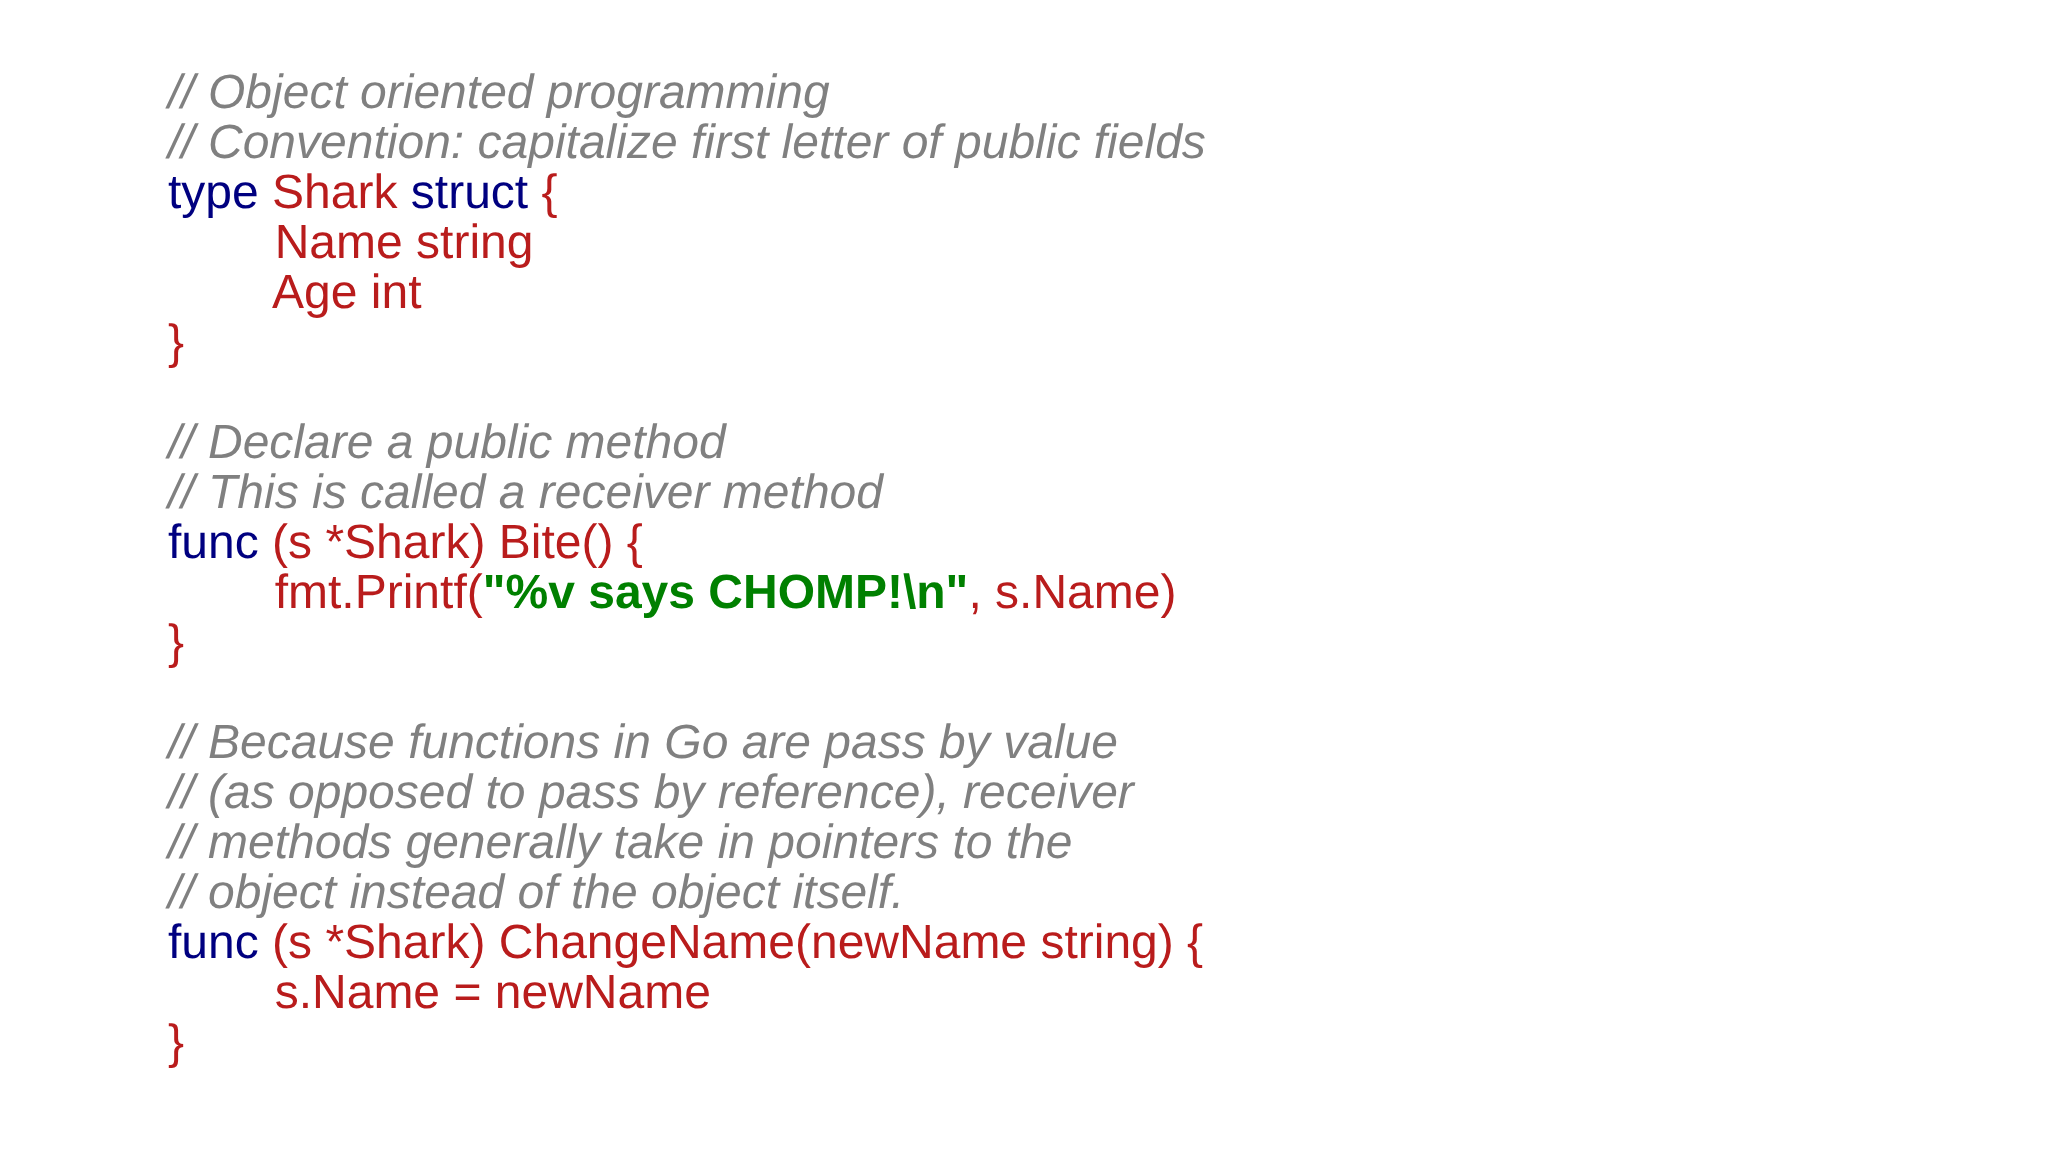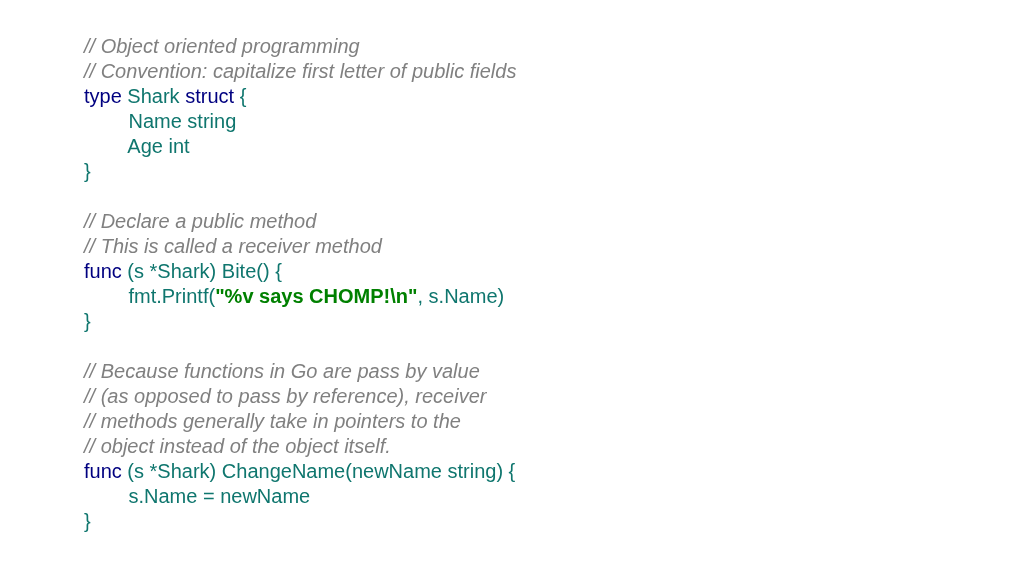--- a/index.html
+++ b/index.html
@@ -3,25 +3,25 @@
 <meta charset="utf-8">
 <style>
   * { margin: 0; padding: 0; box-sizing: border-box; }
   html, body { width: 1024px; height: 576px; background: #ffffff; }
   body { font-family: Arial, Helvetica, sans-serif; }
   .code-block {
     position: absolute;
     left: 84px;
     top: 34px;
     width: 860px;
-    font-size: 20px;
+    font-size: 24px;
     line-height: 25px;
     white-space: pre;
   }
   .comment { color: #808080; font-style: italic; }
   .keyword { color: #000080; font-weight: normal; }
-  .plain   { color: #0f766e; }
+  .plain   { color: #b91c1c; }
   .string  { color: #008000; font-weight: bold; }
 </style>
 </head>
 <body>
 
 <div class="code-block" id="code-block"><div><span class="comment">// Object oriented programming</span></div><div><span class="comment">// Convention: capitalize first letter of public fields</span></div><div><span class="keyword">type</span><span class="plain"> Shark </span><span class="keyword">struct</span><span class="plain"> {</span></div><div><span class="plain">        Name string</span></div><div><span class="plain">        Age int</span></div><div><span class="plain">}</span></div><div>&nbsp;</div><div><span class="comment">// Declare a public method</span></div><div><span class="comment">// This is called a receiver method</span></div><div><span class="keyword">func</span><span class="plain"> (s *Shark) Bite() {</span></div><div><span class="plain">        fmt.Printf(</span><span class="string">"%v says CHOMP!\n"</span><span class="plain">, s.Name)</span></div><div><span class="plain">}</span></div><div>&nbsp;</div><div><span class="comment">// Because functions in Go are pass by value</span></div><div><span class="comment">// (as opposed to pass by reference), receiver</span></div><div><span class="comment">// methods generally take in pointers to the</span></div><div><span class="comment">// object instead of the object itself.</span></div><div><span class="keyword">func</span><span class="plain"> (s *Shark) ChangeName(newName string) {</span></div><div><span class="plain">        s.Name = newName</span></div><div><span class="plain">}</span></div></div>
 
 </body></html>

